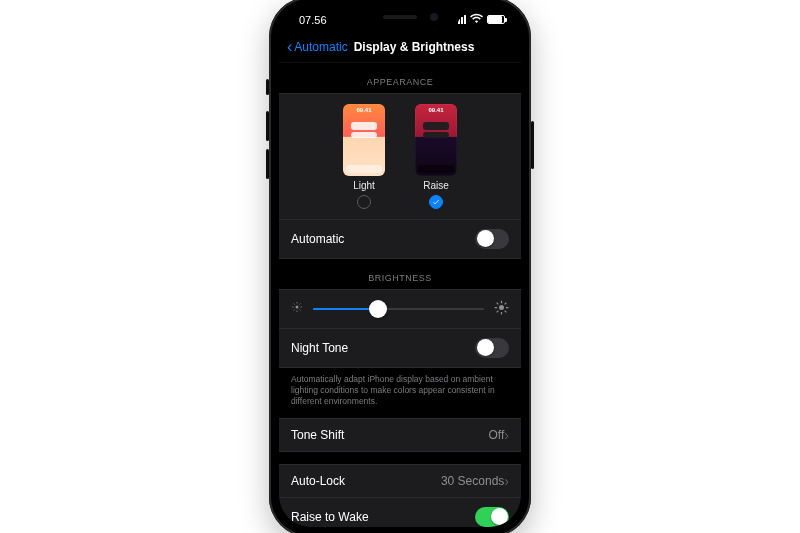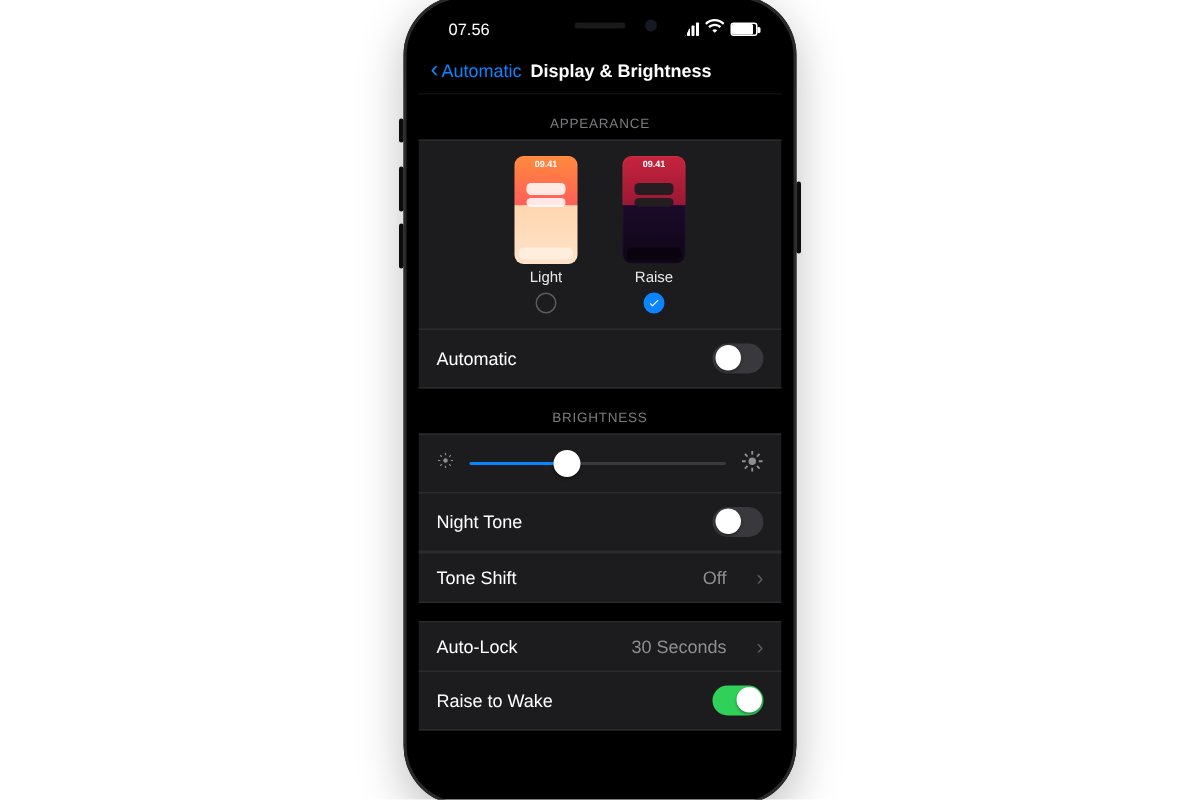--- a/index.html
+++ b/index.html
@@ -101,21 +101,21 @@
   .radio.checked { background:#0a84ff; border-color:#0a84ff; }
   .radio.checked svg { width: 8px; height: 8px; }
 
   
   .row {
     display:flex; align-items:center; justify-content:space-between;
     padding: 9px 12px; border-top: .5px solid #2b2b2d;
   }
   .row:first-child { border-top: none; }
   .row-label { color:#fff; font-size: 12px; }
-  .row-value { color:#8e8e93; font-size: 12px; display:flex; align-items:center; gap:20px;justify-content:space-between; }
+  .row-value { color:#8e8e93; font-size: 12px; display:flex; align-items:center; gap:0;justify-content:space-between; }
   .chev-r { color:#5c5c60; font-size: 14px; line-height: 1; }
 
   
   .switch {
     width: 34px; height: 20px; border-radius: 10px; position: relative; flex-shrink: 0;
   }
   .switch .knob {
     position:absolute; top:1.5px; width:17px; height:17px; border-radius:50%; background:#fff;
     box-shadow: 0 1px 2px rgba(0,0,0,.4);
   }
@@ -260,20 +260,21 @@
           </span>
         </div>
 
         <div class="row">
           <span class="row-label">Night Tone</span>
           <div class="switch off">
               <div class="knob"></div>
             </div>
         </div>
       </div>
+      <div class="footer-note">Automatically adapt iPhone display based on ambient lighting conditions to make colors appear consistent in different environments.</div>
 
       <div class="group">
         <div class="row">
           <span class="row-label">Tone Shift</span>
           <span class="row-value">
             <span>Off</span>
             <span class="chev-r">›</span>
           </span>
         </div>
       </div>

